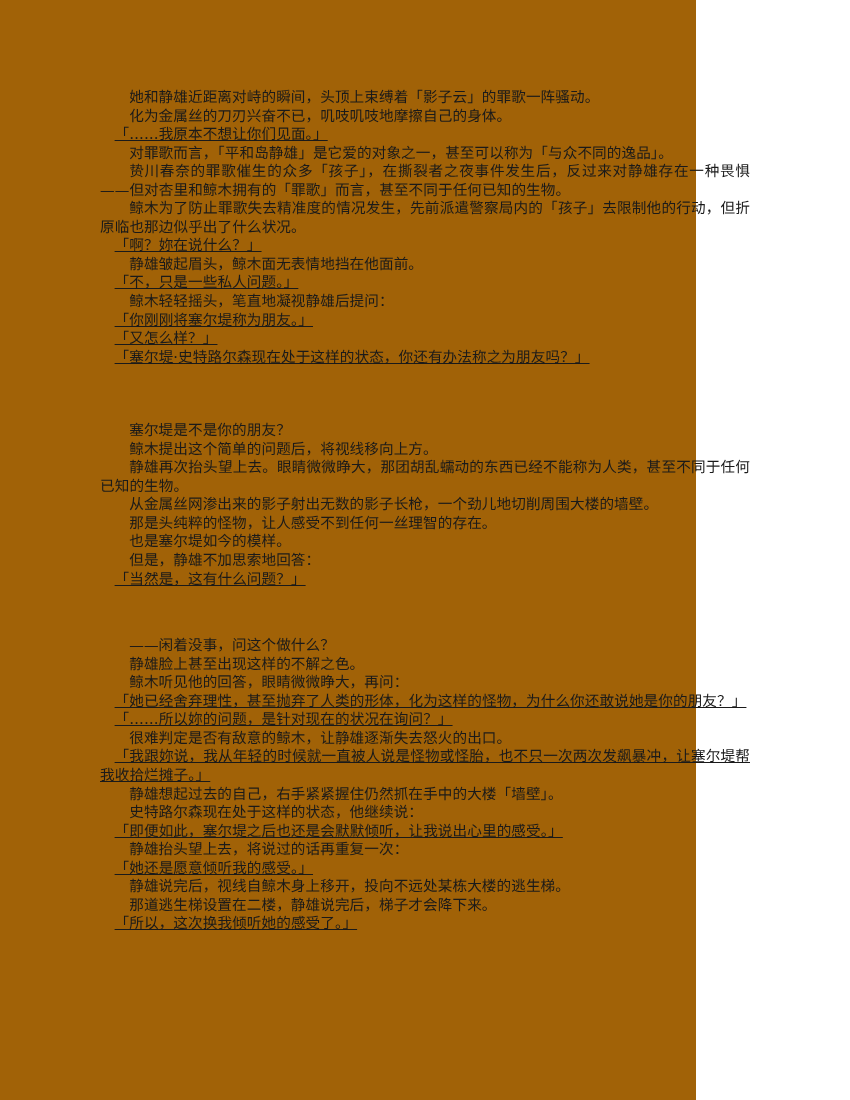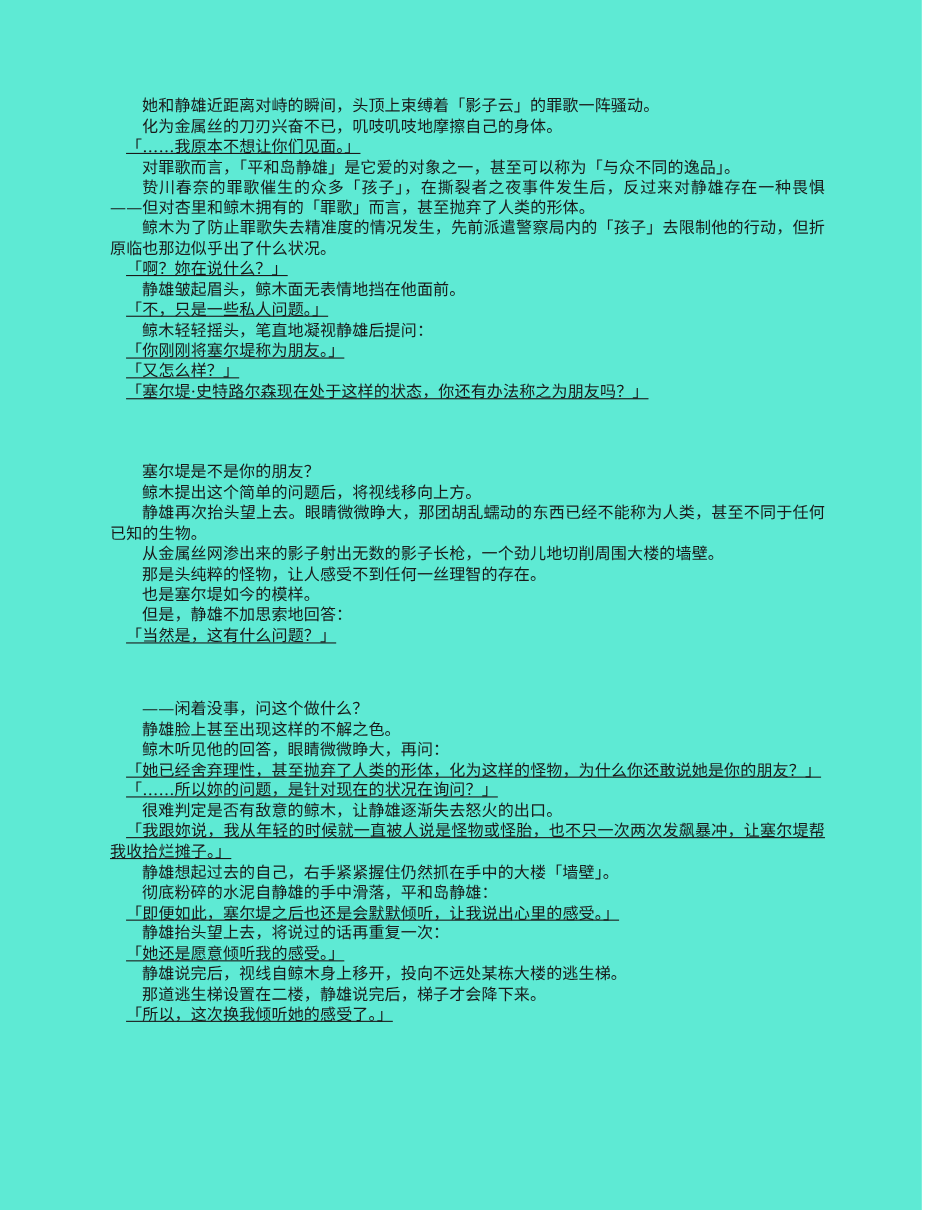--- a/index.html
+++ b/index.html
@@ -11,23 +11,23 @@
   body {
     width: 850px;
     height: 1100px;
     overflow: hidden;
     font-family: "DejaVu Serif", "Liberation Serif", serif;
     color: #1a1a1a;
   }
 
   .page {
     position: relative;
-    width: 838px;
+    width: 696px;
     height: 1100px;
-    background: #5eead4;
+    background: #a16207;
     box-sizing: border-box;
   }
 
   .text-body {
     position: absolute;
     left: 100px;
     top: 88px;
     width: 650px;
   }
 
@@ -65,21 +65,21 @@
 </head>
 <body style="background: rgb(255, 255, 255); color: rgb(26, 26, 26);">
 
 <div class="page">
   <div class="text-body">
     <div id="section-1-host">
         <p class="para">她和静雄近距离对峙的瞬间，头顶上束缚着「影子云」的罪歌一阵骚动。</p>
         <p class="para">化为金属丝的刀刃兴奋不已，叽吱叽吱地摩擦自己的身体。</p>
         <p class="para quote">「……我原本不想让你们见面。」</p>
         <p class="para">对罪歌而言，「平和岛静雄」是它爱的对象之一，甚至可以称为「与众不同的逸品」。</p>
-        <p class="para">贽川春奈的罪歌催生的众多「孩子」，在撕裂者之夜事件发生后，反过来对静雄存在一种畏惧——但对杏里和鲸木拥有的「罪歌」而言，甚至抛弃了人类的形体。</p>
+        <p class="para">贽川春奈的罪歌催生的众多「孩子」，在撕裂者之夜事件发生后，反过来对静雄存在一种畏惧——但对杏里和鲸木拥有的「罪歌」而言，甚至不同于任何已知的生物。</p>
         <p class="para">鲸木为了防止罪歌失去精准度的情况发生，先前派遣警察局内的「孩子」去限制他的行动，但折原临也那边似乎出了什么状况。</p>
         <p class="para quote">「啊？妳在说什么？」</p>
         <p class="para">静雄皱起眉头，鲸木面无表情地挡在他面前。</p>
         <p class="para quote">「不，只是一些私人问题。」</p>
         <p class="para">鲸木轻轻摇头，笔直地凝视静雄后提问：</p>
         <p class="para quote">「你刚刚将塞尔堤称为朋友。」</p>
         <p class="para quote">「又怎么样？」</p>
         <p class="para quote">「塞尔堤·史特路尔森现在处于这样的状态，你还有办法称之为朋友吗？」</p>
       </div>
     <div class="section-gap"></div>
@@ -93,21 +93,21 @@
         <p class="para">但是，静雄不加思索地回答：</p>
         <p class="para quote">「当然是，这有什么问题？」</p>
         <p class="para dash">——闲着没事，问这个做什么？</p>
         <p class="para">静雄脸上甚至出现这样的不解之色。</p>
         <p class="para">鲸木听见他的回答，眼睛微微睁大，再问：</p>
         <p class="para quote">「她已经舍弃理性，甚至抛弃了人类的形体，化为这样的怪物，为什么你还敢说她是你的朋友？」</p>
         <p class="para quote">「……所以妳的问题，是针对现在的状况在询问？」</p>
         <p class="para">很难判定是否有敌意的鲸木，让静雄逐渐失去怒火的出口。</p>
         <p class="para quote">「我跟妳说，我从年轻的时候就一直被人说是怪物或怪胎，也不只一次两次发飙暴冲，让塞尔堤帮我收拾烂摊子。」</p>
         <p class="para">静雄想起过去的自己，右手紧紧握住仍然抓在手中的大楼「墙壁」。</p>
-        <p class="para">彻底粉碎的水泥自静雄的手中滑落，平和岛静雄：</p>
+        <p class="para">史特路尔森现在处于这样的状态，他继续说：</p>
         <p class="para quote">「即便如此，塞尔堤之后也还是会默默倾听，让我说出心里的感受。」</p>
         <p class="para">静雄抬头望上去，将说过的话再重复一次：</p>
         <p class="para quote">「她还是愿意倾听我的感受。」</p>
         <p class="para">静雄说完后，视线自鲸木身上移开，投向不远处某栋大楼的逃生梯。</p>
         <p class="para">那道逃生梯设置在二楼，静雄说完后，梯子才会降下来。</p>
         <p class="para quote">「所以，这次换我倾听她的感受了。」</p>
       </div>
     <div class="spacer-bottom"></div>
   </div>
 </div>

